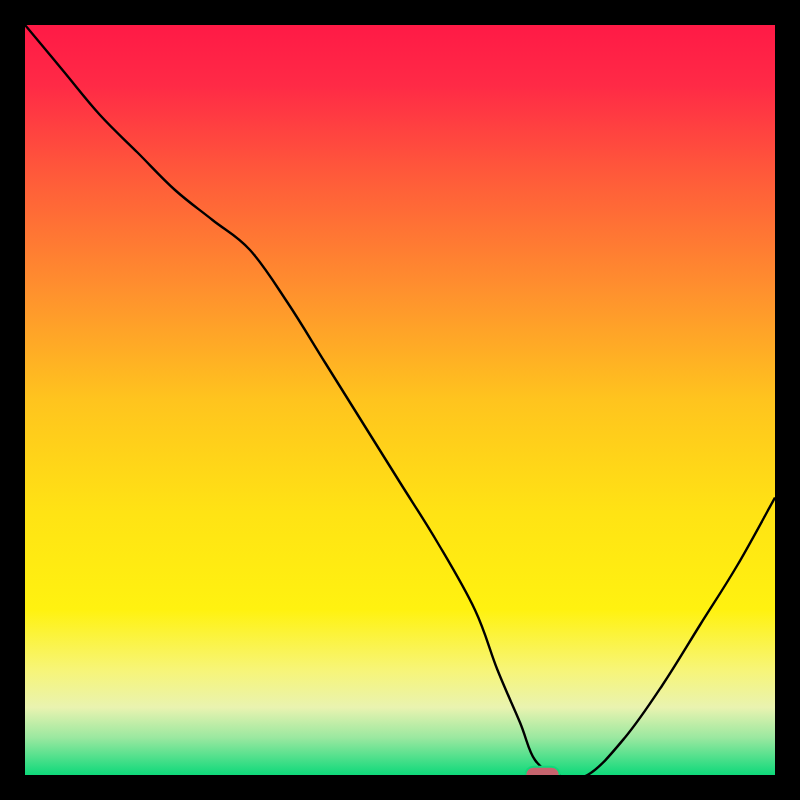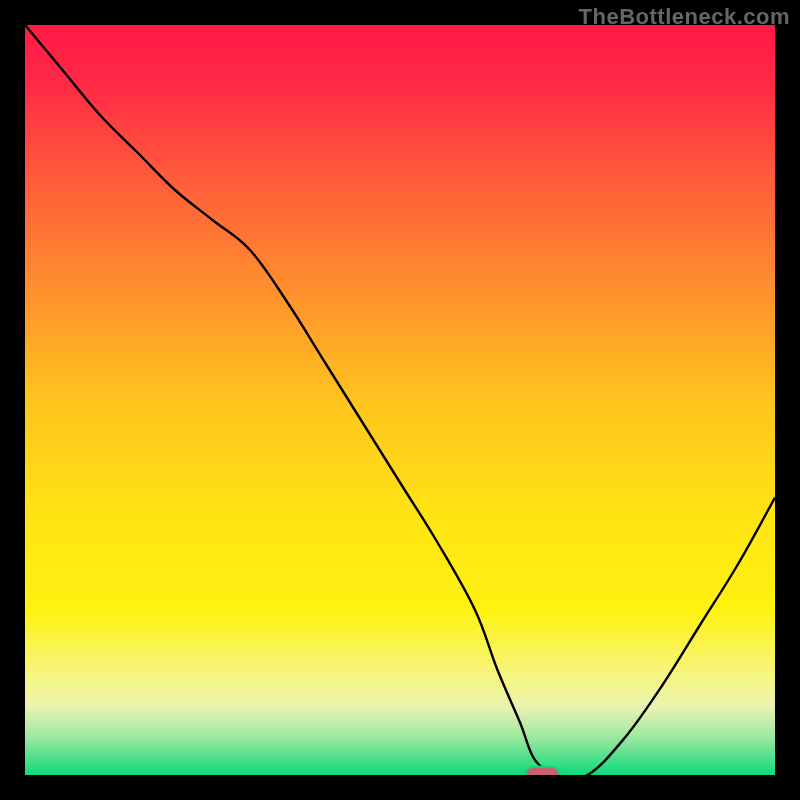--- a/index.html
+++ b/index.html
@@ -38,21 +38,20 @@
   .plot svg {
     display: block;
     width: 750px;
     height: 750px;
   }
 </style>
 </head>
 <body>
 
 <div class="frame">
-  <div class="watermark">TheBottleneck.com</div>
 
   <div class="plot">
     <svg id="chart-svg" viewBox="0 0 750 750">
       <defs>
         <linearGradient id="bg-grad" x1="0" y1="0" x2="0" y2="1">
             <stop offset="0%" stop-color="#ff1a46"></stop>
             <stop offset="8%" stop-color="#ff2a46"></stop>
             <stop offset="20%" stop-color="#ff5a3a"></stop>
             <stop offset="35%" stop-color="#ff8f2e"></stop>
             <stop offset="50%" stop-color="#ffc41e"></stop>

